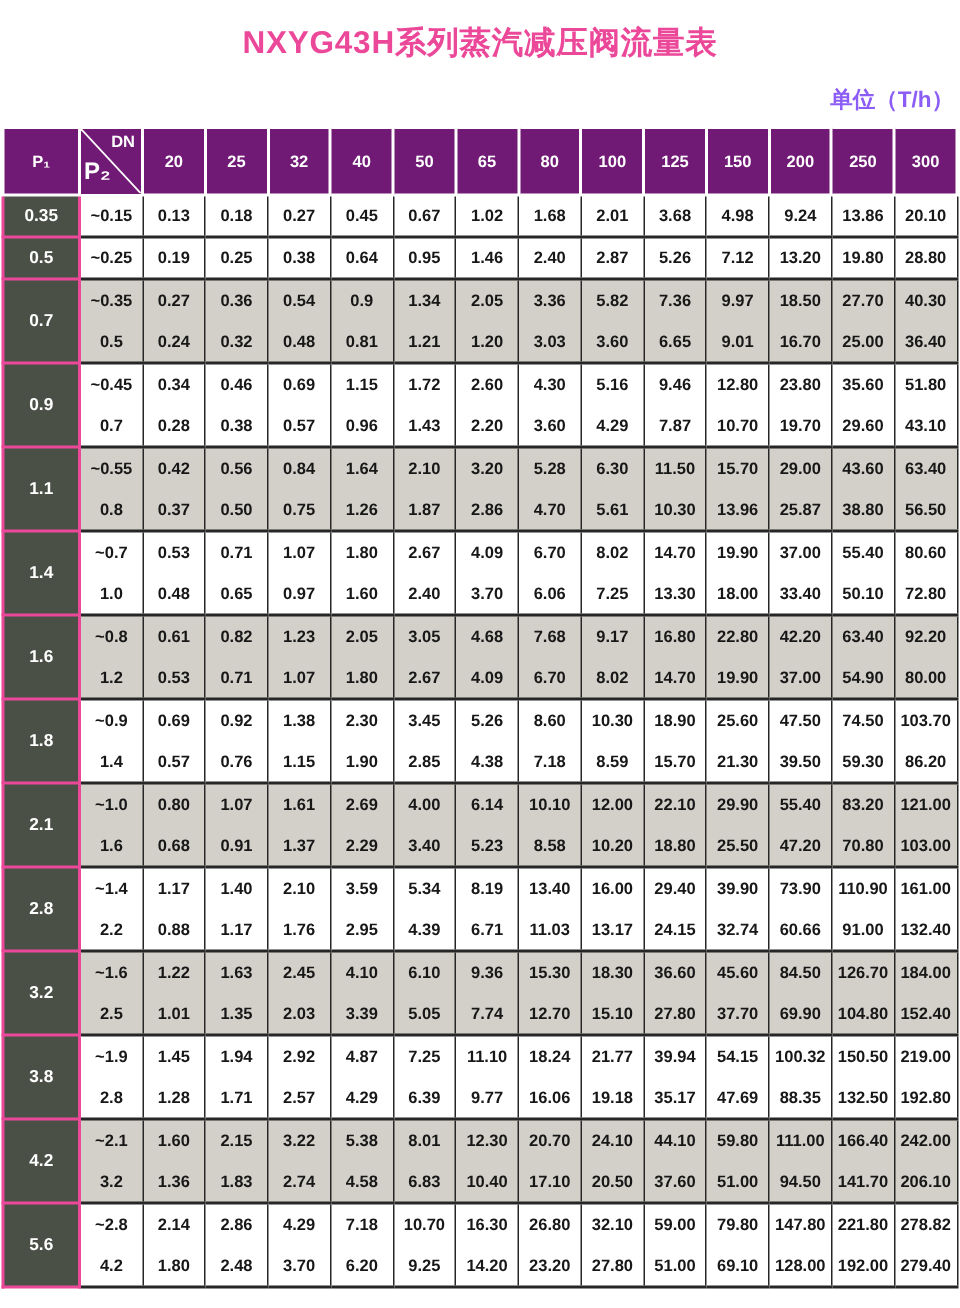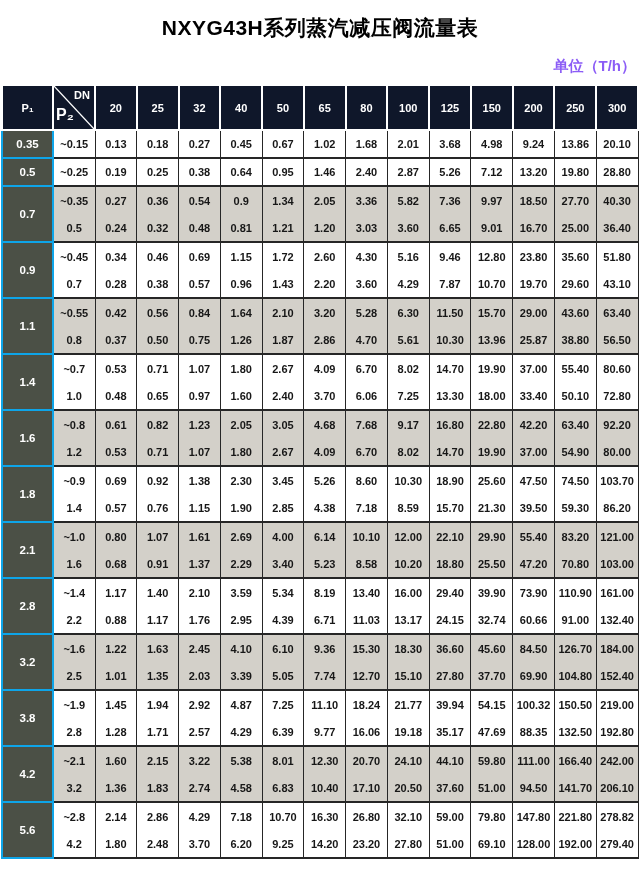--- a/index.html
+++ b/index.html
@@ -10,21 +10,21 @@
     background: #ffffff;
     font-family: "Liberation Sans", sans-serif;
     overflow: hidden;
   }
   .page-title {
     margin: 0;
     padding-top: 14px;
     text-align: center;
     font-size: 21px;
     font-weight: 700;
-    color: #000000;
+    color: #ec4899;
     letter-spacing: 0.5px;
   }
   .unit-label {
     position: absolute;
     top: 57px;
     right: 4px;
     font-size: 15px;
     font-weight: 700;
     color: #8b5cf6;
   }
@@ -32,32 +32,32 @@
     position: absolute;
     top: 84px;
     left: 1px;
     width: 638px;
     border-collapse: collapse;
     table-layout: fixed;
   }
   thead tr { height: 45px; }
   tbody tr { height: 28px; }
   th.dark {
-    background: #0f172a;
+    background: #701a75;
     color: #ffffff;
     border: 2px solid #ffffff;
     font-size: 11px;
     font-weight: 700;
     text-align: center;
     padding: 0;
   }
   th.p1 {
     background: #4b5046;
     color: #ffffff;
-    border: 2px solid #0ea5e9;
+    border: 2px solid #ec4899;
     font-size: 11.5px;
     font-weight: 700;
     text-align: center;
     padding: 0;
   }
   th.corner { position: relative; overflow: hidden; }
   th.corner svg.diag {
     position: absolute;
     top: 0; left: 0;
     width: 100%; height: 100%;

